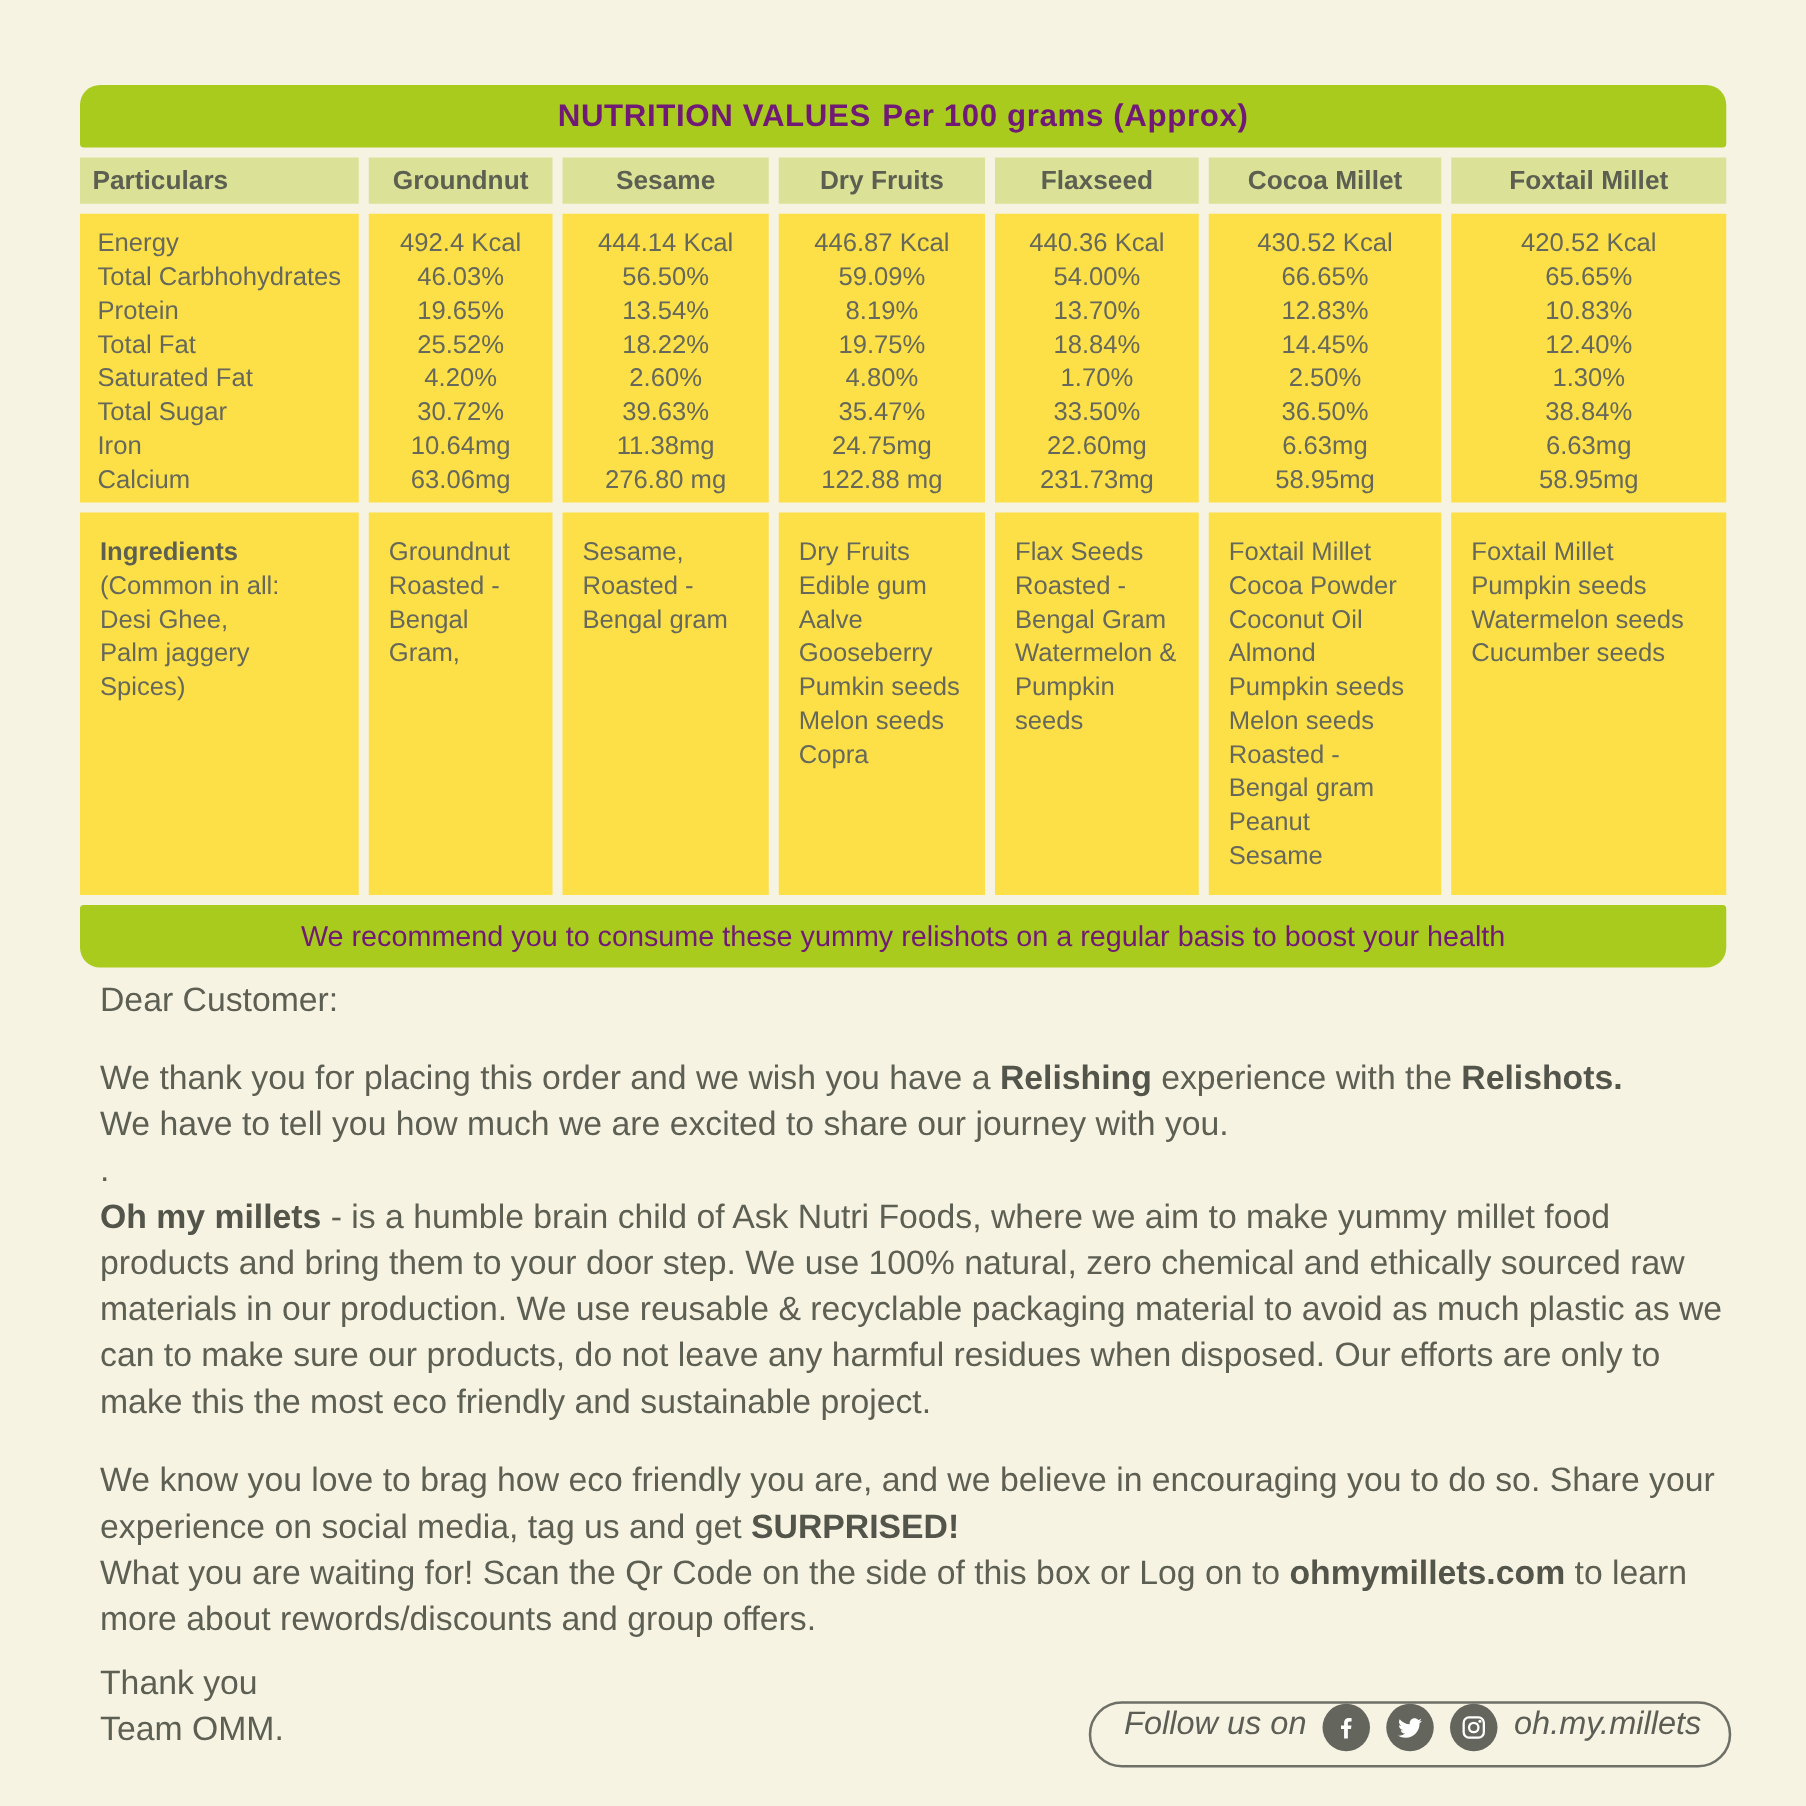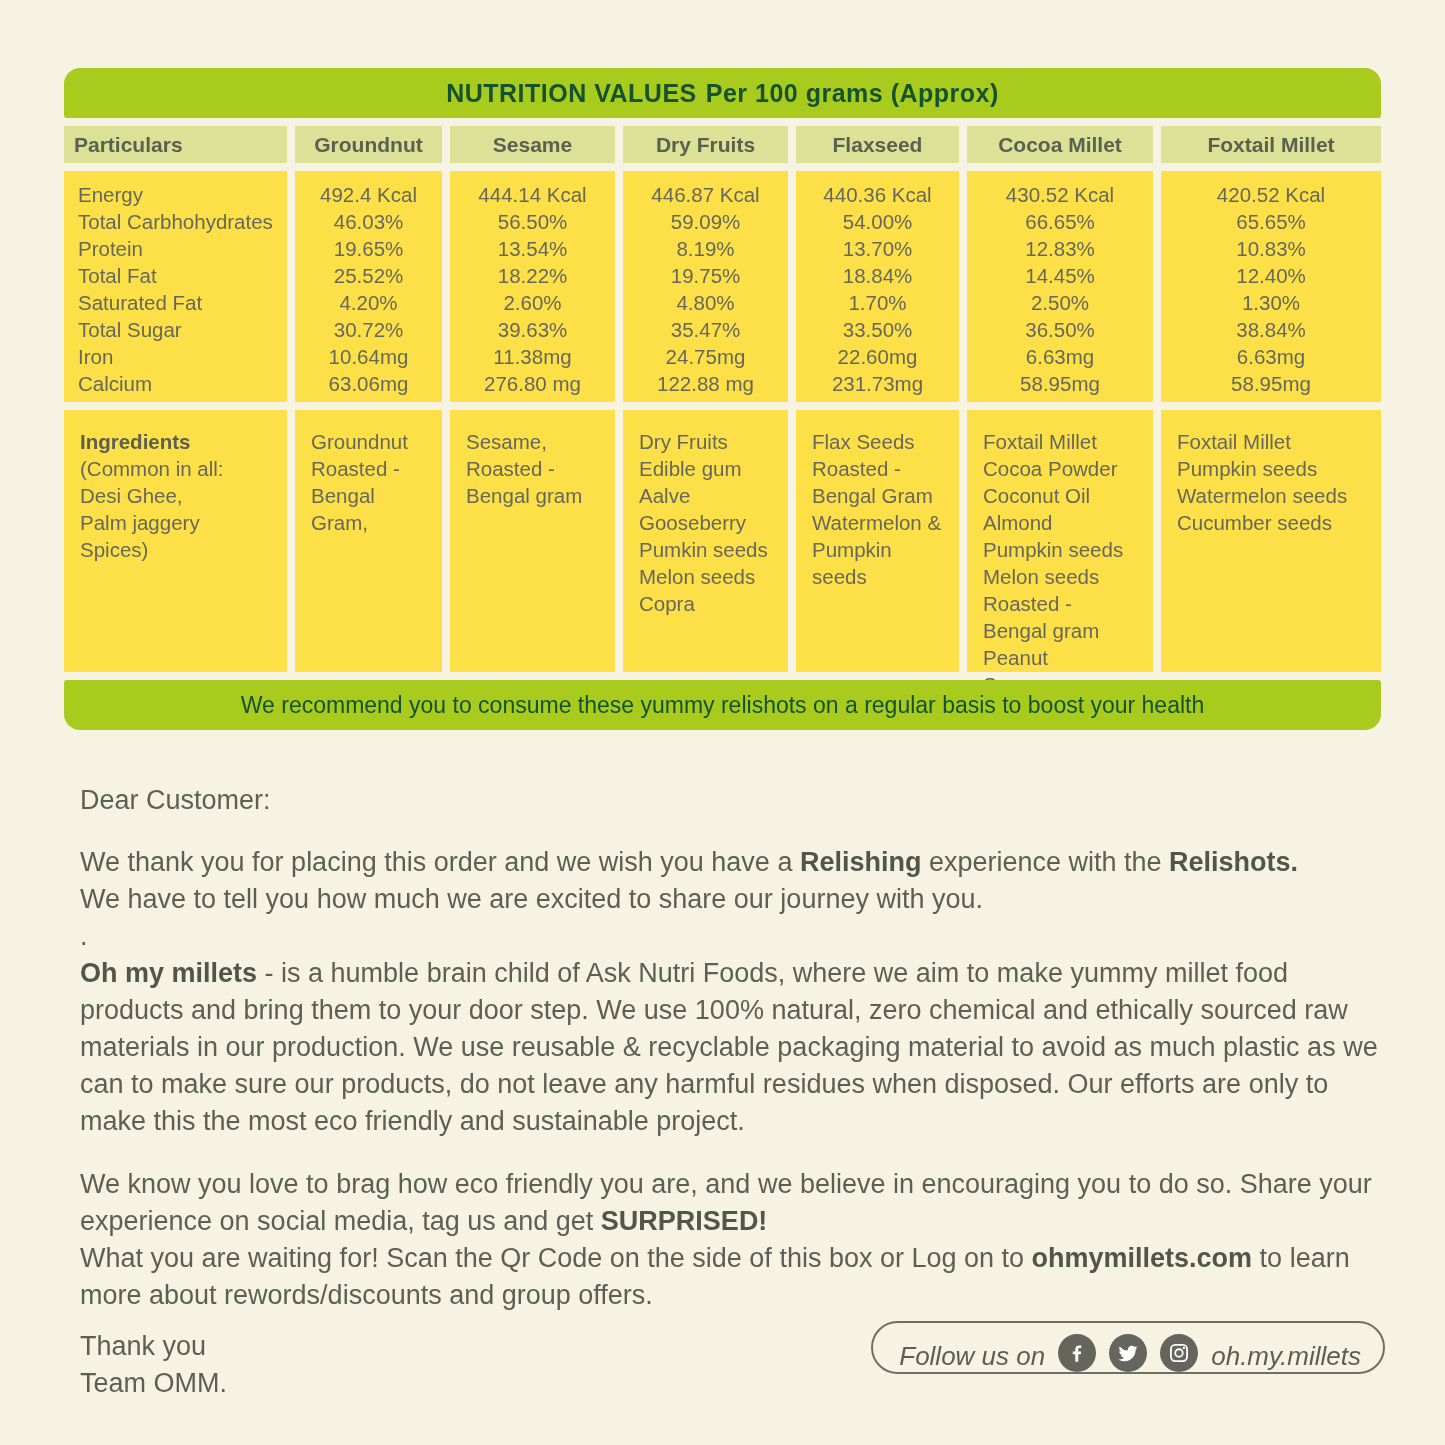--- a/index.html
+++ b/index.html
@@ -16,21 +16,21 @@
   
   .nutrition-grid {
     position:absolute; left:64px; top:68px; width:1317px;
     display:grid;
     grid-template-columns:223px 147px 165px 165px 163px 186px 220px;
     column-gap:8px; row-gap:8px;
   }
   .band {
     grid-column:1 / -1;
     background:#a8cb1e;
-    color:#14532d;
+    color:#701a75;
     display:flex; align-items:center; justify-content:center;
   }
   .band.top {
     height:50px;
     border-radius:16px 16px 3px 3px;
     font-size:25px; font-weight:bold;
     letter-spacing:.5px;
   }
   .band.bottom {
     height:50px;
@@ -44,40 +44,40 @@
     color:#5d6050; font-weight:bold; font-size:21px;
     display:flex; align-items:center; justify-content:center;
   }
   .hdr-cell.first { justify-content:flex-start; padding-left:10px; }
   .cell {
     background:#fde047;
     font-size:20.5px; line-height:27px; color:#66685c;
   }
   .cell.values { height:231px; padding-top:10px; text-align:center; }
   .cell.values.labels { text-align:left; padding-left:14px; }
-  .cell.ingredients { height:262px; padding:18px 10px 0 16px; text-align:left; }
+  .cell.ingredients { height:306px; padding:18px 10px 0 16px; text-align:left; }
   .ing-title { font-weight:bold; color:#5d6050; }
 
   
   .letter {
     position:absolute; left:80px; top:782px; width:1300px;
     font-size:27px; line-height:37px; color:#5d5f53;
   }
   .letter b { color:#53554a; }
   .greeting { margin-bottom:25px; }
   .para-gap { margin-top:26px; }
   .closing { margin-top:14px; }
 
   
   .follow-pill {
-    position:absolute; right:60px; top:1321px;
+    position:absolute; right:60px; top:1361px;
     height:53px;
     border:2.5px solid #6e6f67;
     border-radius:27px;
-    display:flex; align-items:flex-end;
+    display:flex; align-items:flex-start;
     padding:0 22px 0 26px;
     gap:13px;
     color:#5c5d55;
     font-size:26px; font-style:italic;
   }
   .soc {
     width:38px; height:38px; border-radius:50%;
     background:#64655d;
     display:flex; align-items:center; justify-content:center;
     flex:0 0 auto;

